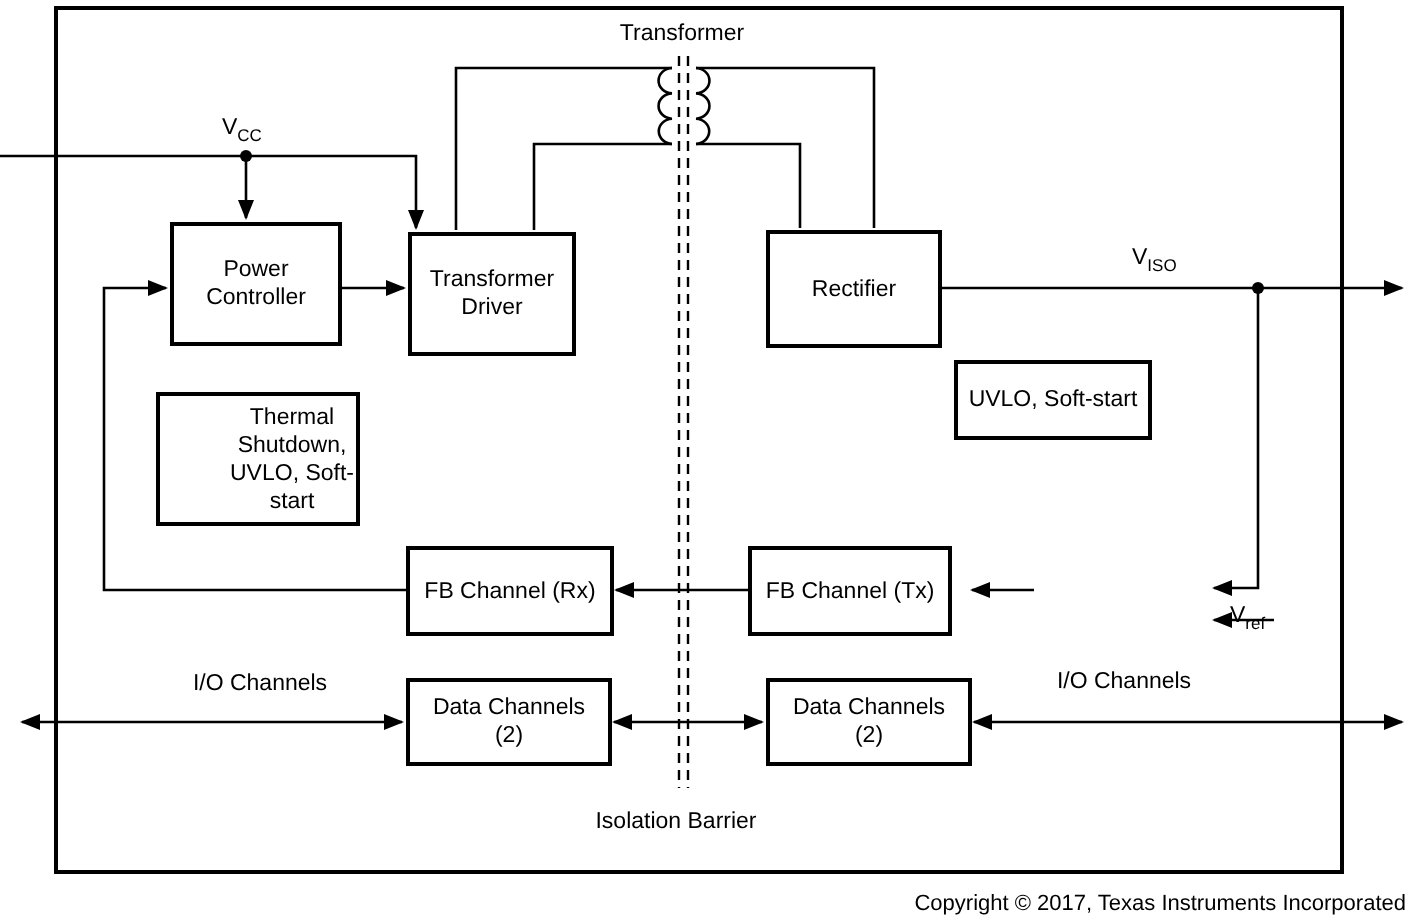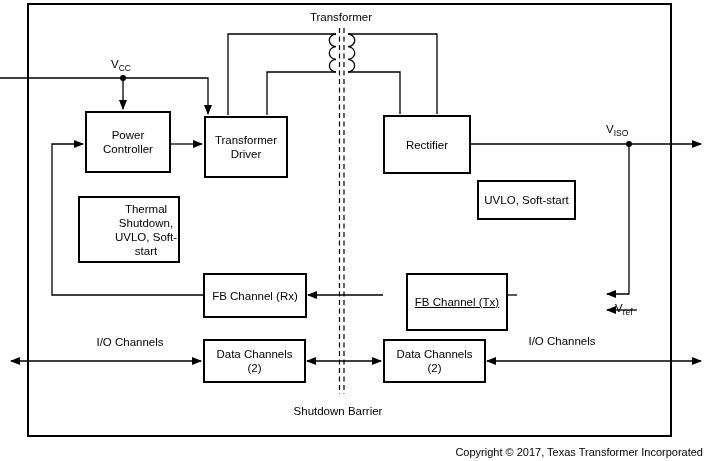--- a/index.html
+++ b/index.html
@@ -89,44 +89,44 @@
   </div>
 
   <div class="blk" style="left:477px;top:180px;width:99px;height:40px;">
     <div>UVLO, Soft-start</div>
   </div>
 
   <div class="blk" style="left:203px;top:273px;width:104px;height:45px;">
     <div>FB Channel (Rx)</div>
   </div>
 
-  <div class="blk" style="left:406px;top:273px;width:102px;height:58px;text-decoration:underline;">
+  <div class="blk" style="left:374px;top:273px;width:102px;height:45px;">
     <div>FB Channel (Tx)</div>
   </div>
 
 
   <div class="blk" style="left:203px;top:339px;width:103px;height:44px;">
     <div>Data Channels</div>
     <div>(2)</div>
   </div>
 
   <div class="blk" style="left:383px;top:339px;width:103px;height:44px;">
     <div>Data Channels</div>
     <div>(2)</div>
   </div>
 
   <div class="lbl ctr" style="left:341px;top:11px;">Transformer</div>
 
   <div class="lbl sig" style="left:111px;top:58px;"><span>V</span><sub>CC</sub></div>
 
-  <div class="lbl sig" style="left:566px;top:123px;margin-left:40px;"><span>V</span><sub>ISO</sub></div>
+  <div class="lbl sig" style="left:566px;top:123px;"><span>V</span><sub>ISO</sub></div>
 
   <div class="lbl sig" style="left:615px;top:302px;"><span>V</span><sub>ref</sub></div>
 
   <div class="lbl ctr" style="left:130px;top:336px;">I/O Channels</div>
 
   <div class="lbl ctr" style="left:562px;top:335px;">I/O Channels</div>
 
-  <div class="lbl ctr" style="left:338px;top:405px;">Shutdown Barrier</div>
+  <div class="lbl ctr" style="left:338px;top:405px;">Isolation Barrier</div>
 
-  <div id="copyright">Copyright © 2017, Texas Transformer Incorporated</div>
+  <div id="copyright">Copyright © 2017, Texas Instruments Incorporated</div>
 
 </div>
 
 </body></html>

